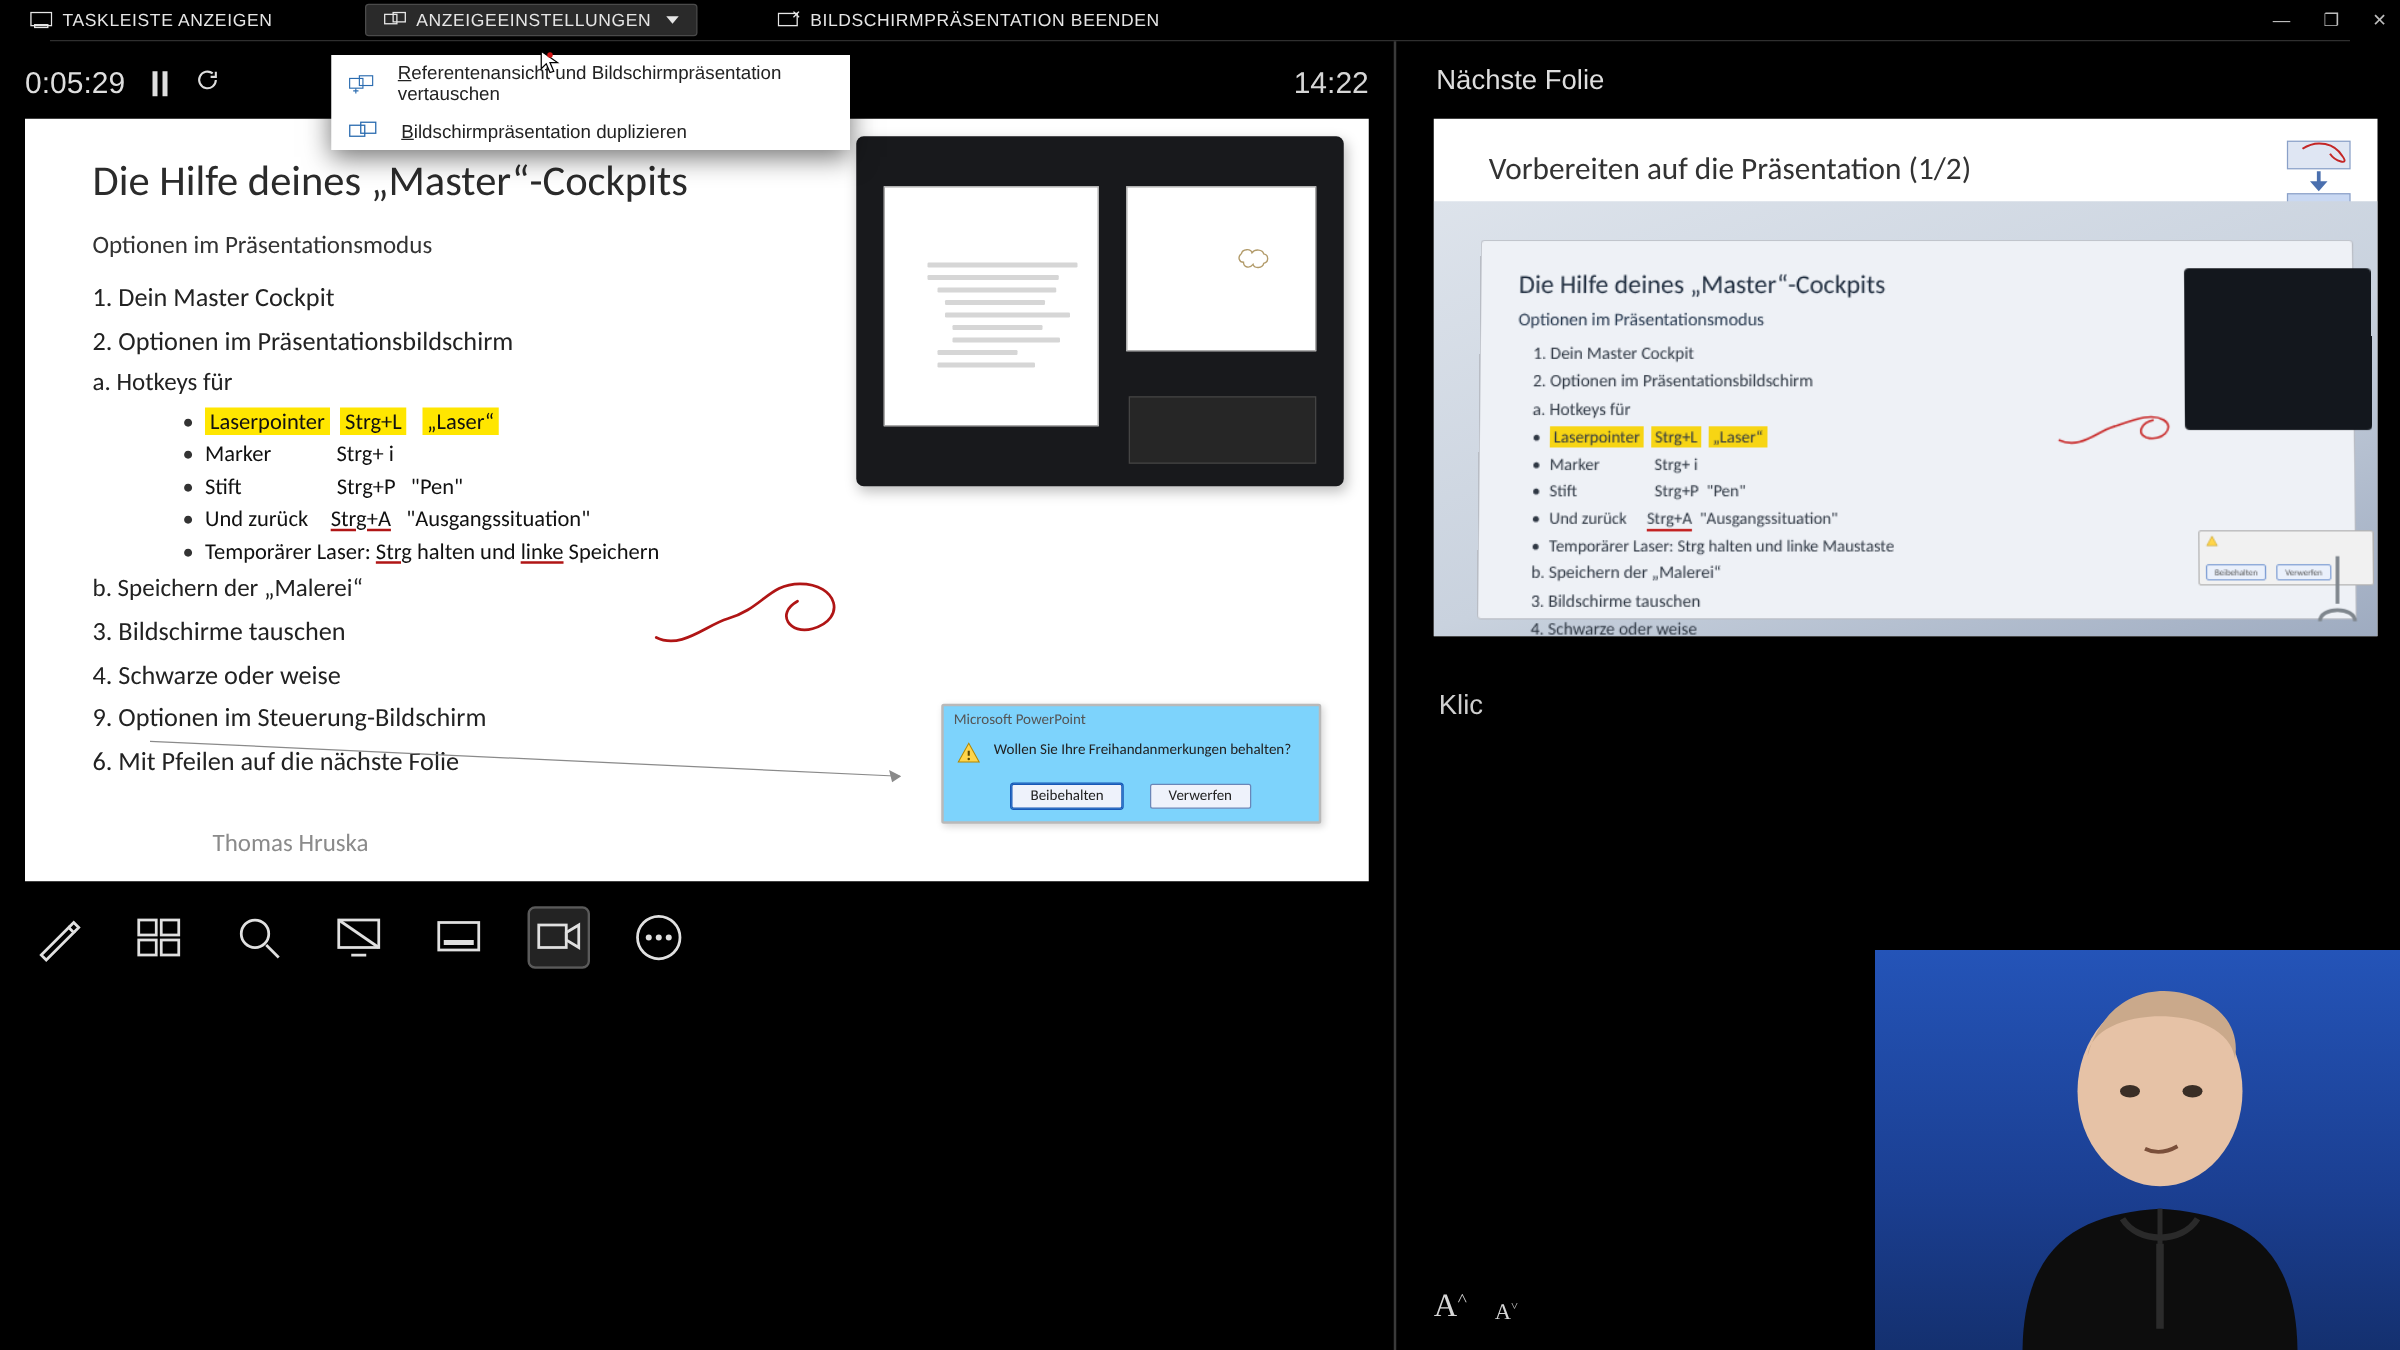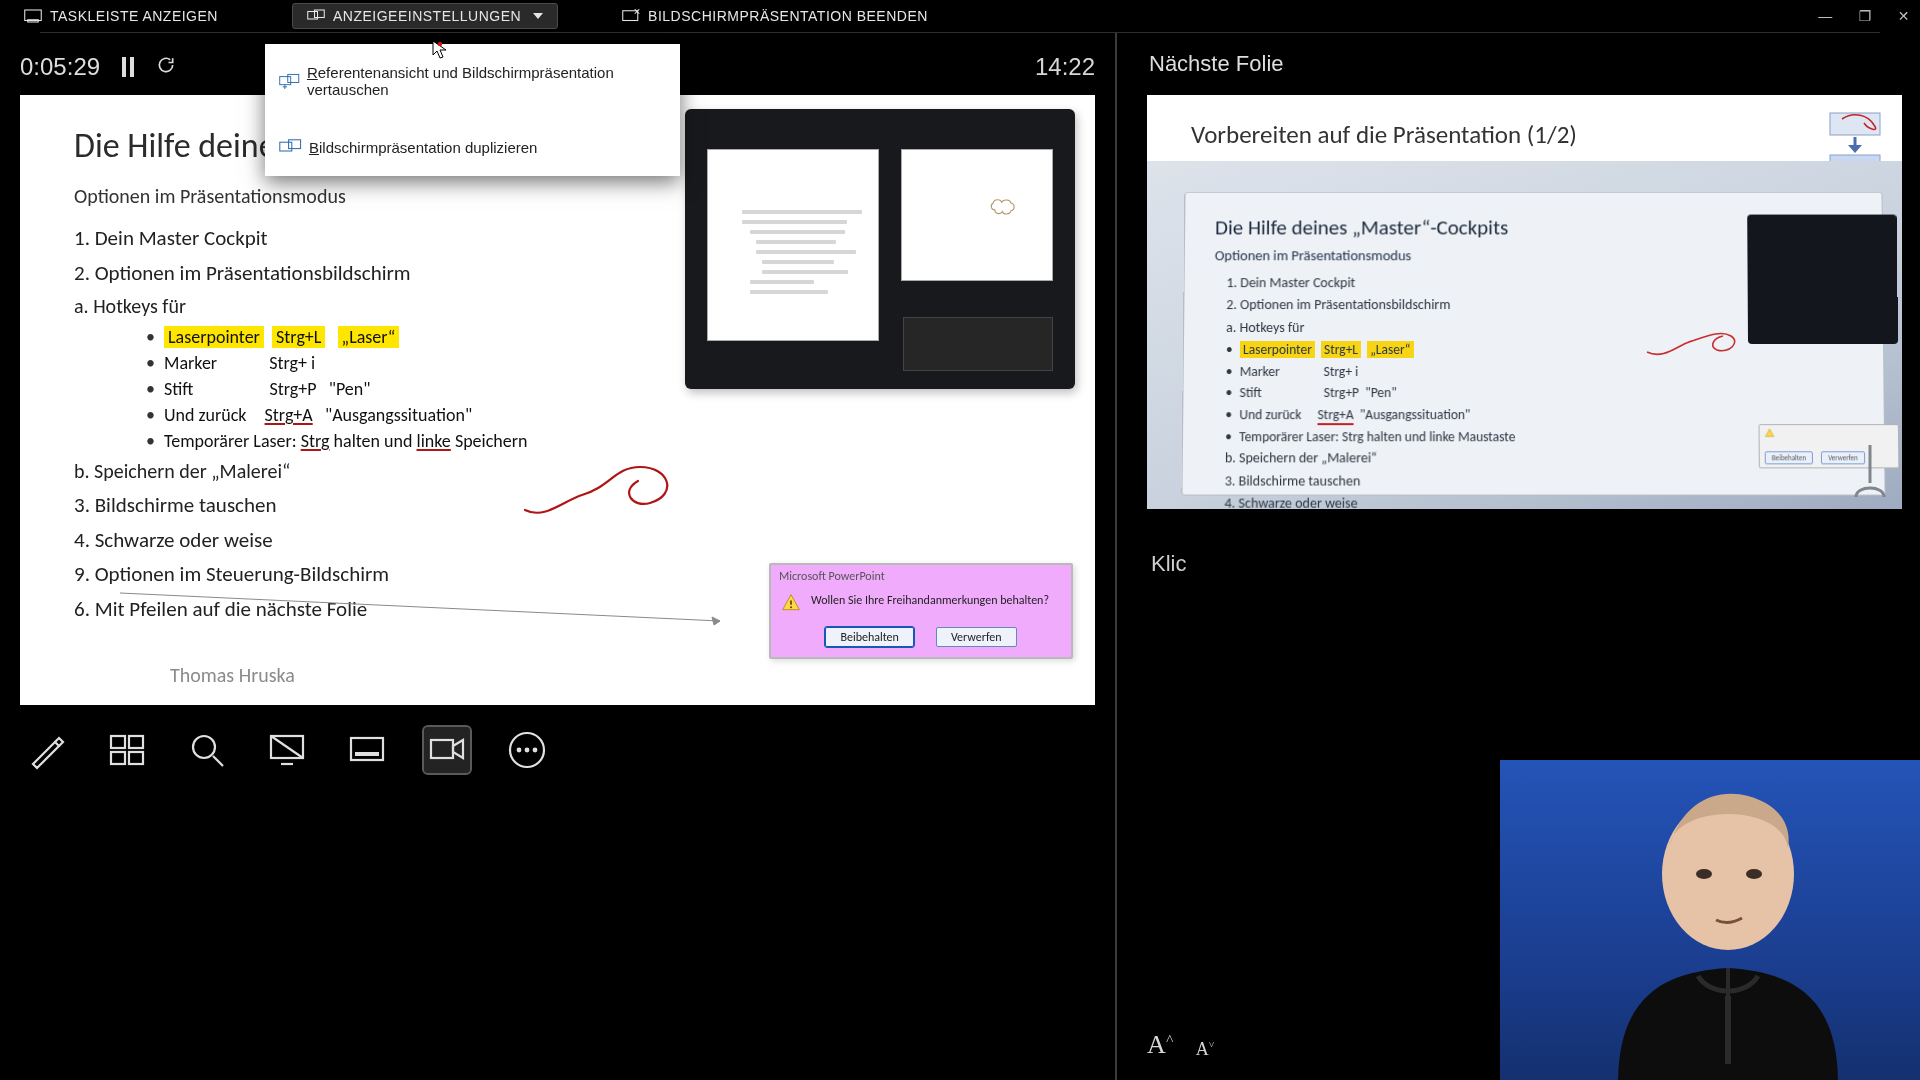--- a/index.html
+++ b/index.html
@@ -21,21 +21,21 @@
   .top-btn.sel{background:#2a2a2a;border:1px solid #4b4b4b;border-radius:3px}
   .top-icon{width:18px;height:14px;display:inline-block}
   .top-icon svg{width:100%;height:100%;stroke:#e6e6e6;fill:none;stroke-width:1.4}
   .caret{width:0;height:0;border-left:5px solid transparent;border-right:5px solid transparent;border-top:6px solid #e6e6e6;margin-left:4px}
   .win-ctrls{margin-left:auto;display:flex;gap:26px;color:#bcbcbc;font-size:14px}
   .win-ctrls span{cursor:pointer}
   .topsep{height:1px;background:#2f2f2f;margin:0 40px 0 40px}
 
   
   .dropdown{position:absolute;top:44px;left:265px;width:415px;background:#ffffff;color:#222;box-shadow:0 6px 20px rgba(0,0,0,.55);z-index:50;font-size:15px}
-  .dropdown .dd-item{display:flex;align-items:center;gap:6px;padding:20px 14px;cursor:pointer}
+  .dropdown .dd-item{display:flex;align-items:center;gap:18px;padding:6px 14px;cursor:pointer}
   .dropdown .dd-icon{width:24px;height:18px}
   .dropdown .dd-icon svg{width:100%;height:100%;fill:none;stroke:#2b6cb0;stroke-width:1.3}
   .dropdown .ul{text-decoration:underline}
   .cursor{position:absolute;top:40px;left:432px;z-index:60}
   .cursor svg{width:16px;height:20px}
 
   
   .main{display:flex;height:calc(1080px - 33px)}
   .left{width:1115px;display:flex;flex-direction:column;padding:14px 0 0 0;box-sizing:border-box}
   .right{flex:1;border-left:2px solid #3a3a3a;display:flex;flex-direction:column;padding:14px 18px 0 30px;box-sizing:border-box;position:relative}
@@ -78,21 +78,21 @@
   .mc-rows i:nth-child(4){width:80px;margin-left:14px}
   .mc-rows i:nth-child(5){width:100px;margin-left:14px}
   .mc-rows i:nth-child(6){width:72px;margin-left:20px}
   .mc-rows i:nth-child(7){width:86px;margin-left:20px}
   .mc-rows i:nth-child(8){width:64px;margin-left:8px}
   .mc-rows i:nth-child(9){width:78px;margin-left:8px}
   .scribble{position:absolute;top:360px;left:500px;width:170px;height:70px}
   .scribble svg{width:100%;height:100%;fill:none;stroke:var(--red);stroke-width:2.2;stroke-linecap:round}
   .line-to-dlg{position:absolute;top:492px;left:100px;width:630px;height:40px}
   .line-to-dlg svg{width:100%;height:100%;stroke:#8a8a8a;stroke-width:1;fill:none}
-  .dialog{position:absolute;bottom:46px;right:22px;width:300px;background:#f0abfc;border:2px solid #b9b9b9;border-radius:2px;font-size:12px;color:#222;box-shadow:2px 2px 6px rgba(0,0,0,.15)}
+  .dialog{position:absolute;bottom:46px;right:38px;width:300px;background:#7dd3fc;border:2px solid #b9b9b9;border-radius:2px;font-size:12px;color:#222;box-shadow:2px 2px 6px rgba(0,0,0,.15)}
   .dialog .dtitle{padding:4px 8px;color:#555;font-size:12px}
   .dialog .dbody{display:flex;align-items:flex-start;gap:10px;padding:6px 10px}
   .dialog .warn{width:20px;height:20px}
   .dialog .warn svg{width:100%;height:100%}
   .dialog .dbtns{display:flex;justify-content:center;gap:22px;padding:8px 0 10px}
   .dialog .dbtn{border:1px solid #6a86b8;background:#eef2fb;padding:2px 14px;font-size:12px;border-radius:2px}
   .dialog .dbtn.keep{border-color:#1757b6;outline:1px solid #1757b6}
 
   
   .tools{display:flex;gap:34px;padding:22px 24px;align-items:center}

